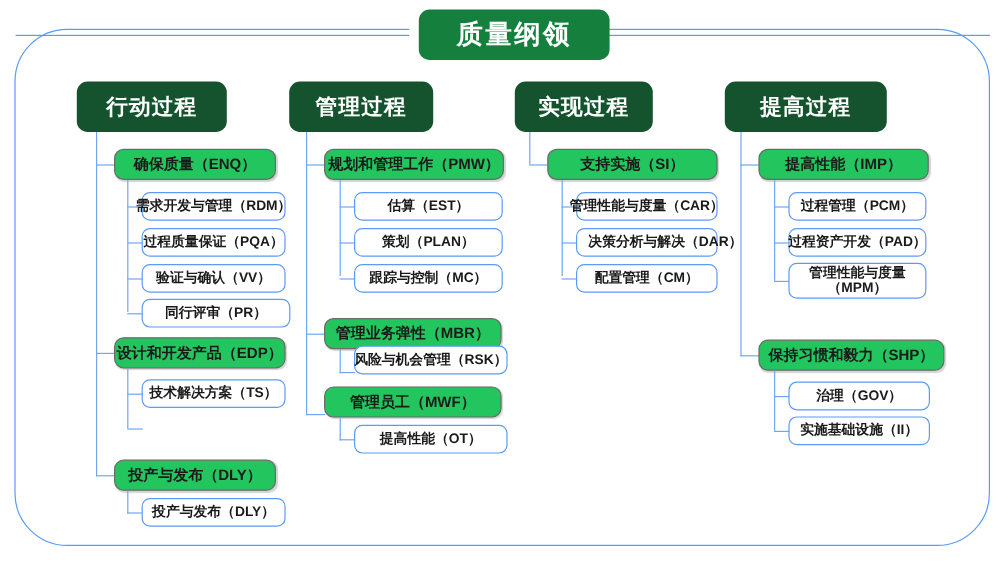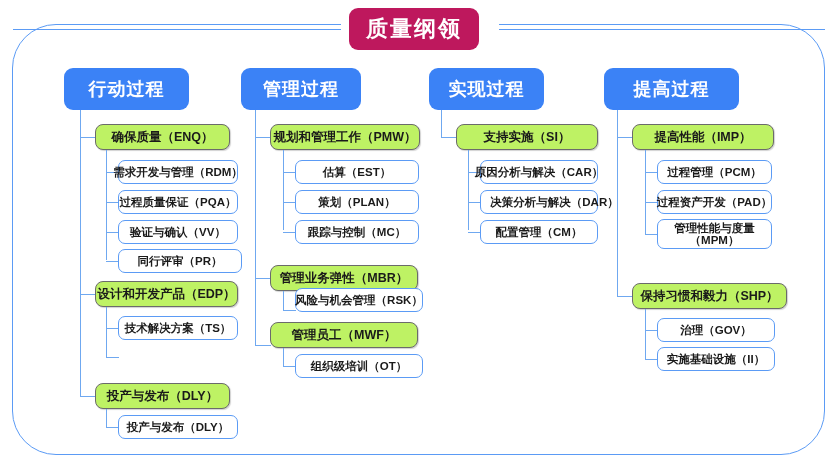--- a/index.html
+++ b/index.html
@@ -20,38 +20,38 @@
     background:transparent;
   }
   
   .title-notch{
     position:absolute;left:341px;top:13px;width:158px;height:34px;
     background:#ffffff;
   }
 
   
   .title-box{
-    position:absolute;left:349px;top:8px;width:130px;height:42px;
-    background:#be185d;border-radius:9px;
+    position:absolute;left:349px;top:8px;width:159px;height:42px;
+    background:#15803d;border-radius:9px;
     display:flex;align-items:center;justify-content:center;
     color:#ffffff;font-size:22px;font-weight:700;letter-spacing:2px;
   }
 
   
   .col-head{
     position:absolute;height:42px;
-    background:#3b82f6;border-radius:9px;
+    background:#14532d;border-radius:9px;
     display:flex;align-items:center;justify-content:center;
     color:#ffffff;font-size:18px;font-weight:700;letter-spacing:1px;
   }
 
   
   .group-box{
     position:absolute;height:26px;
-    background:#bef264;border:1.4px solid #6b6b6b;border-radius:8px;
+    background:#22c55e;border:1.4px solid #6b6b6b;border-radius:8px;
     display:flex;align-items:center;justify-content:center;
     color:#1a1a1a;font-size:12.5px;font-weight:700;
     box-sizing:border-box;
     box-shadow:1px 1px 1px rgba(0,0,0,.18);
     white-space:nowrap;
   }
 
   
   .leaf-box{
     position:absolute;height:24px;
@@ -145,32 +145,32 @@
   <div class="line-v" style="left:283px;top:291px;height:20px;"></div>
 
   <div class="line-h" style="left:283px;top:310px;width:13px;"></div>
   <div class="leaf-box" style="left:295px;top:288px;width:128px;">风险与机会管理（RSK）</div>
 
   <div class="line-h" style="left:255px;top:345px;width:16px;"></div>
   <div class="group-box" style="left:270px;top:322px;width:148px;">管理员工（MWF）</div>
   <div class="line-v" style="left:283px;top:348px;height:19px;"></div>
 
   <div class="line-h" style="left:283px;top:366px;width:13px;"></div>
-  <div class="leaf-box" style="left:295px;top:354px;width:128px;">组织级培训（OT）</div>
+  <div class="leaf-box" style="left:295px;top:354px;width:128px;">提高性能（OT）</div>
 
   <div class="col-head" style="left:429px;top:68px;width:115px;">实现过程</div>
 
   <div class="line-v" style="left:441px;top:110px;height:27px;"></div>
 
   <div class="line-h" style="left:441px;top:137px;width:16px;"></div>
   <div class="group-box" style="left:456px;top:124px;width:142px;">支持实施（SI）</div>
   <div class="line-v" style="left:468px;top:150px;height:80px;"></div>
 
   <div class="line-h" style="left:468px;top:172px;width:13px;"></div>
-  <div class="leaf-box" style="left:480px;top:160px;width:118px;">原因分析与解决（CAR）</div>
+  <div class="leaf-box" style="left:480px;top:160px;width:118px;">管理性能与度量（CAR）</div>
 
   <div class="line-h" style="left:468px;top:202px;width:13px;"></div>
   <div class="leaf-box" style="left:480px;top:190px;width:118px;padding-left:31px;">决策分析与解决（DAR）</div>
 
   <div class="line-h" style="left:468px;top:232px;width:13px;"></div>
   <div class="leaf-box" style="left:480px;top:220px;width:118px;">配置管理（CM）</div>
 
   <div class="col-head" style="left:604px;top:68px;width:135px;">提高过程</div>
 
   <div class="line-v" style="left:617px;top:110px;height:187px;"></div>

